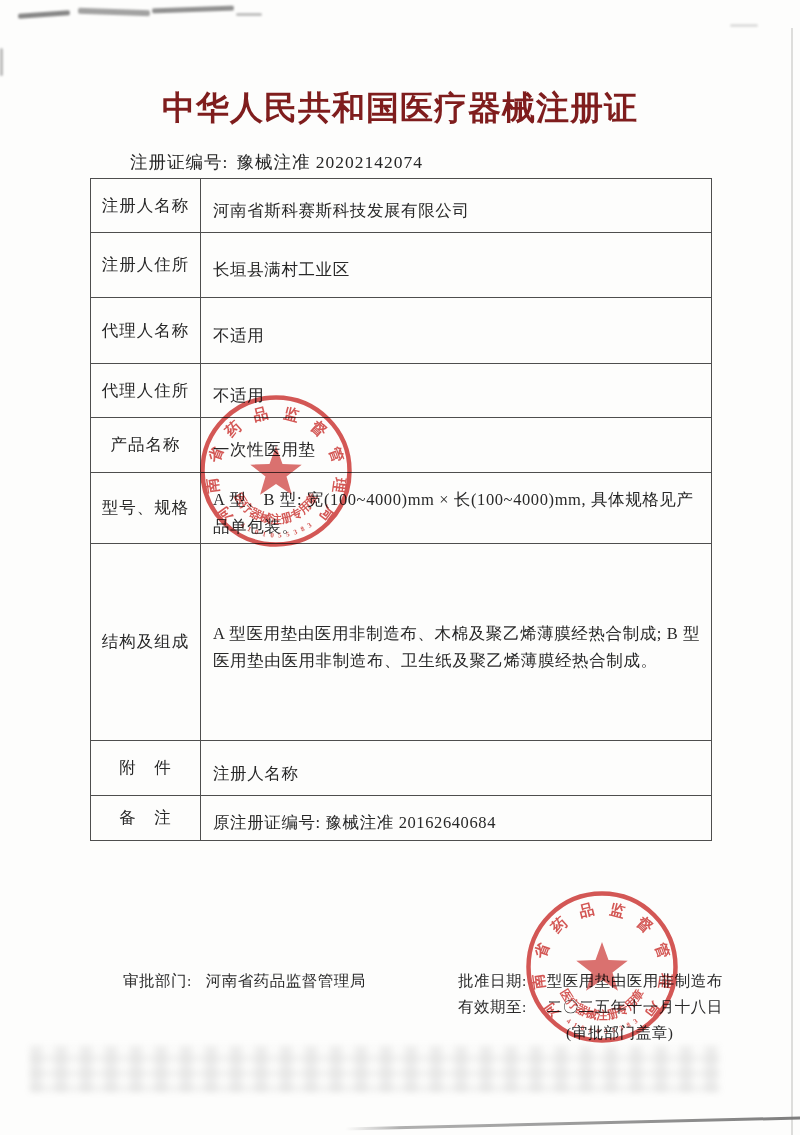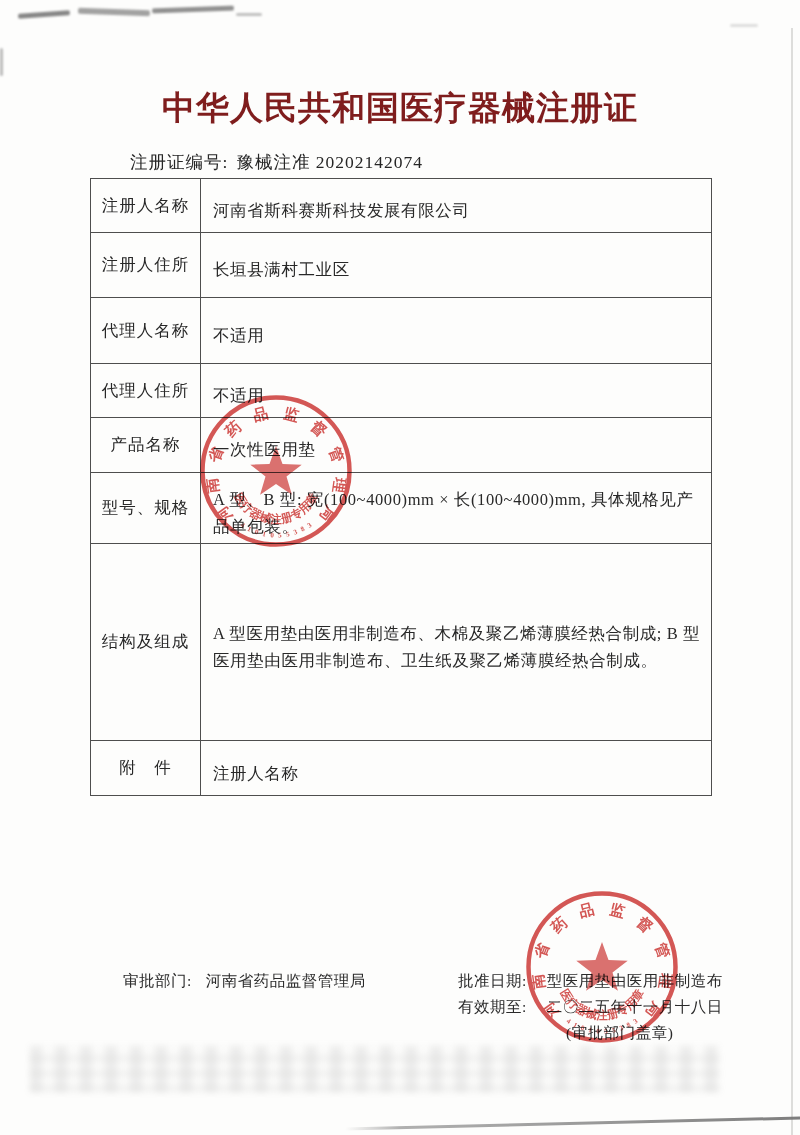--- a/index.html
+++ b/index.html
@@ -132,20 +132,24 @@
         <td class="lbl">型号、规格</td>
         <td class="val">A 型、B 型: 宽(100~4000)mm × 长(100~4000)mm, 具体规格见产品单包装。</td>
       </tr>
       <tr class="r8">
         <td class="lbl">结构及组成</td>
         <td class="val">A 型医用垫由医用非制造布、木棉及聚乙烯薄膜经热合制成; B 型医用垫由医用非制造布、卫生纸及聚乙烯薄膜经热合制成。</td>
       </tr>
       <tr class="r10">
         <td class="lbl">附　件</td>
         <td class="val">注册人名称</td>
+      </tr>
+      <tr class="r12">
+        <td class="lbl">备　注</td>
+        <td class="val">原注册证编号: 豫械注准 20162640684</td>
       </tr>
     </tbody>
   </table>
 
   <div class="footer-left">
     <span class="lab">审批部门:</span><span>河南省药品监督管理局</span>
   </div>
   <div class="footer-right">
     <div>
       <span class="lab">批准日期:</span><span>型医用垫由医用非制造布</span>

